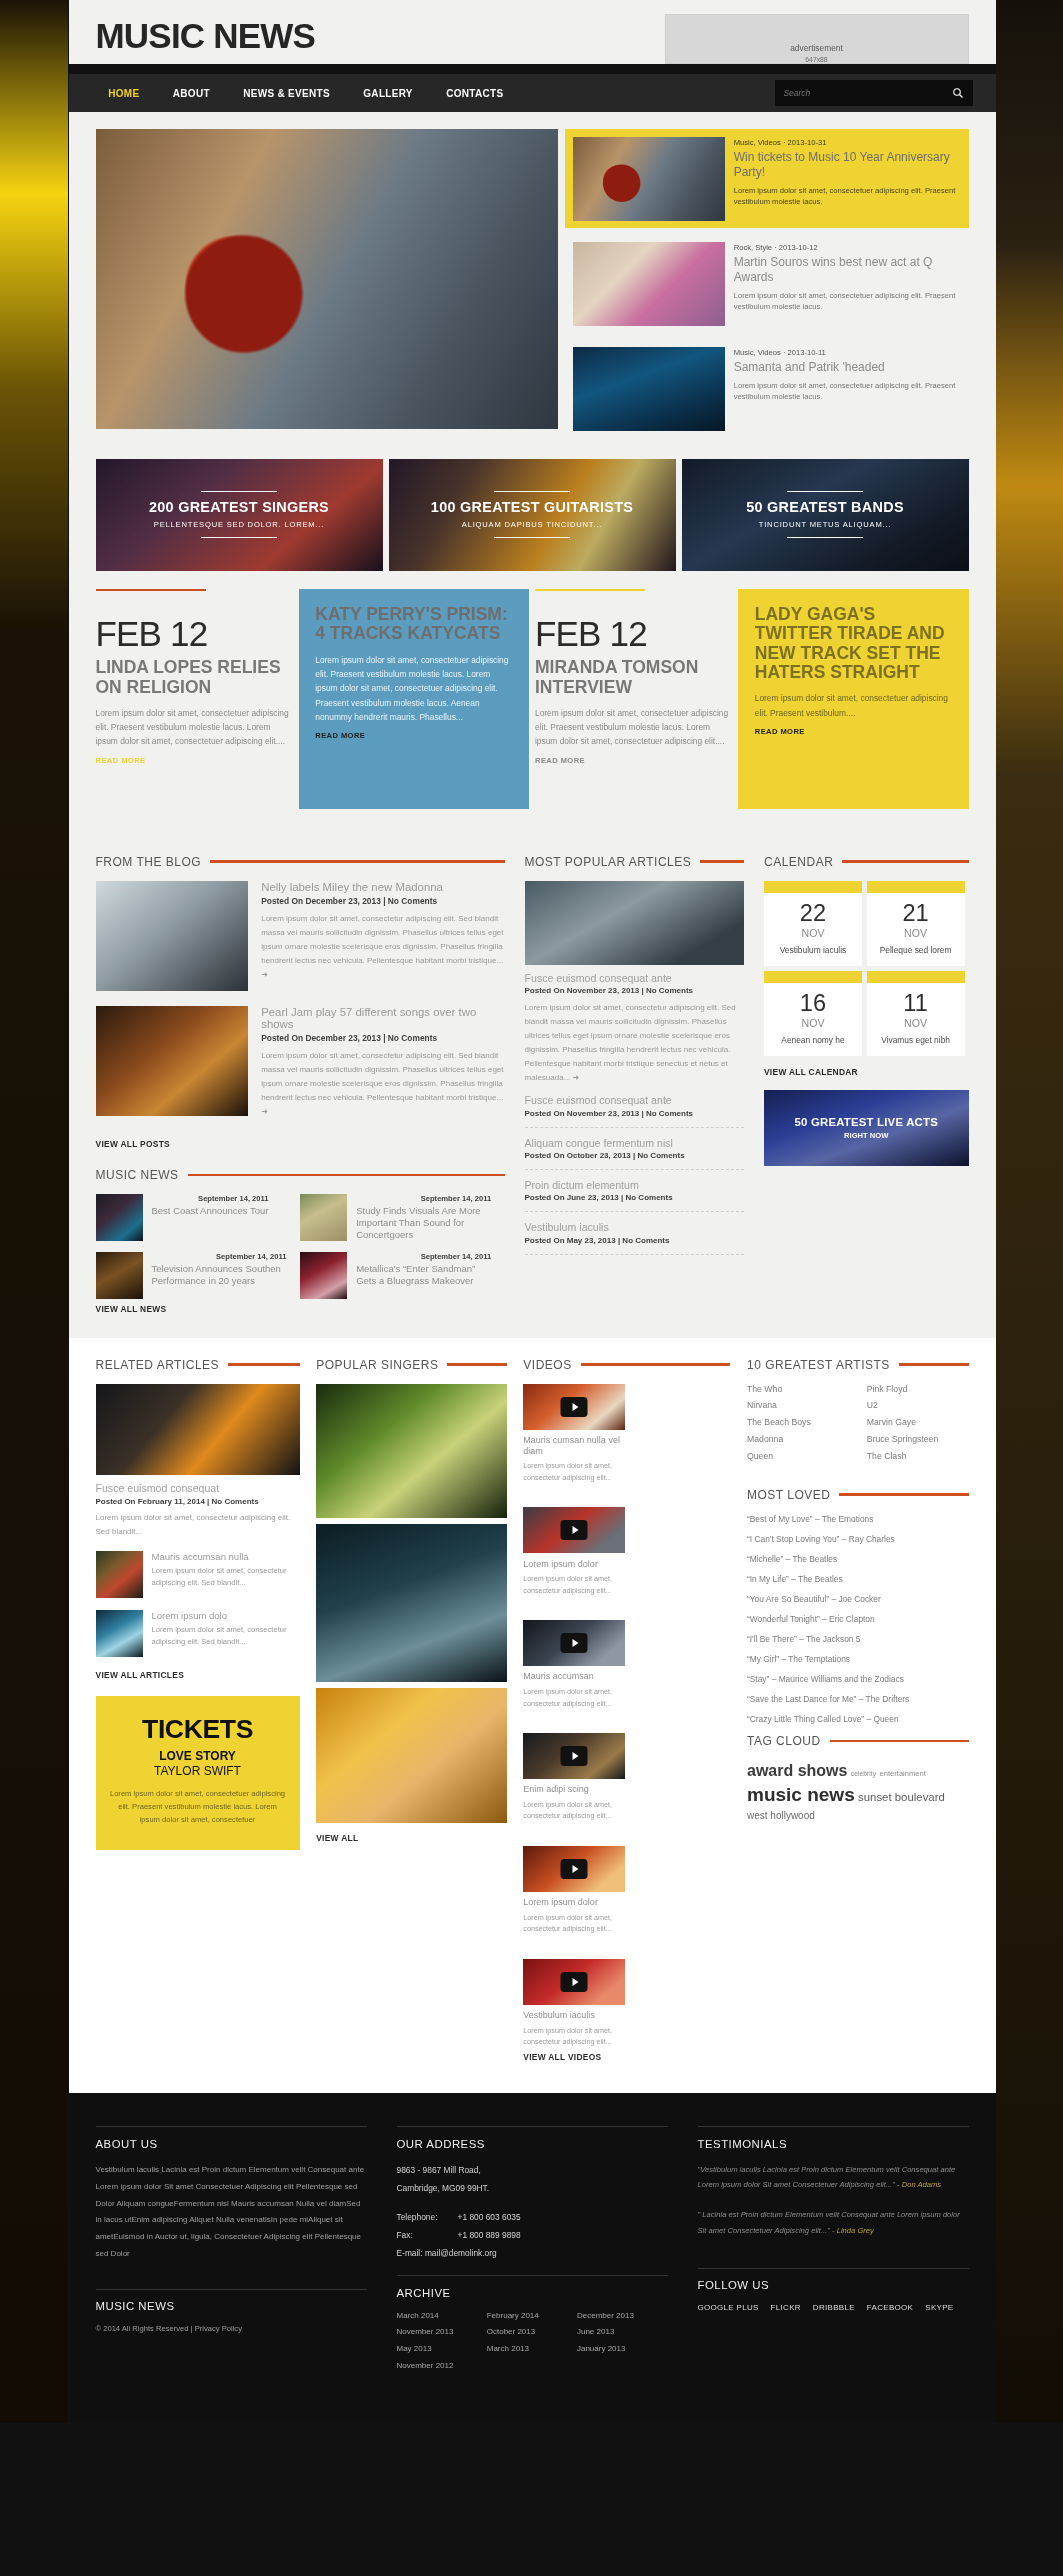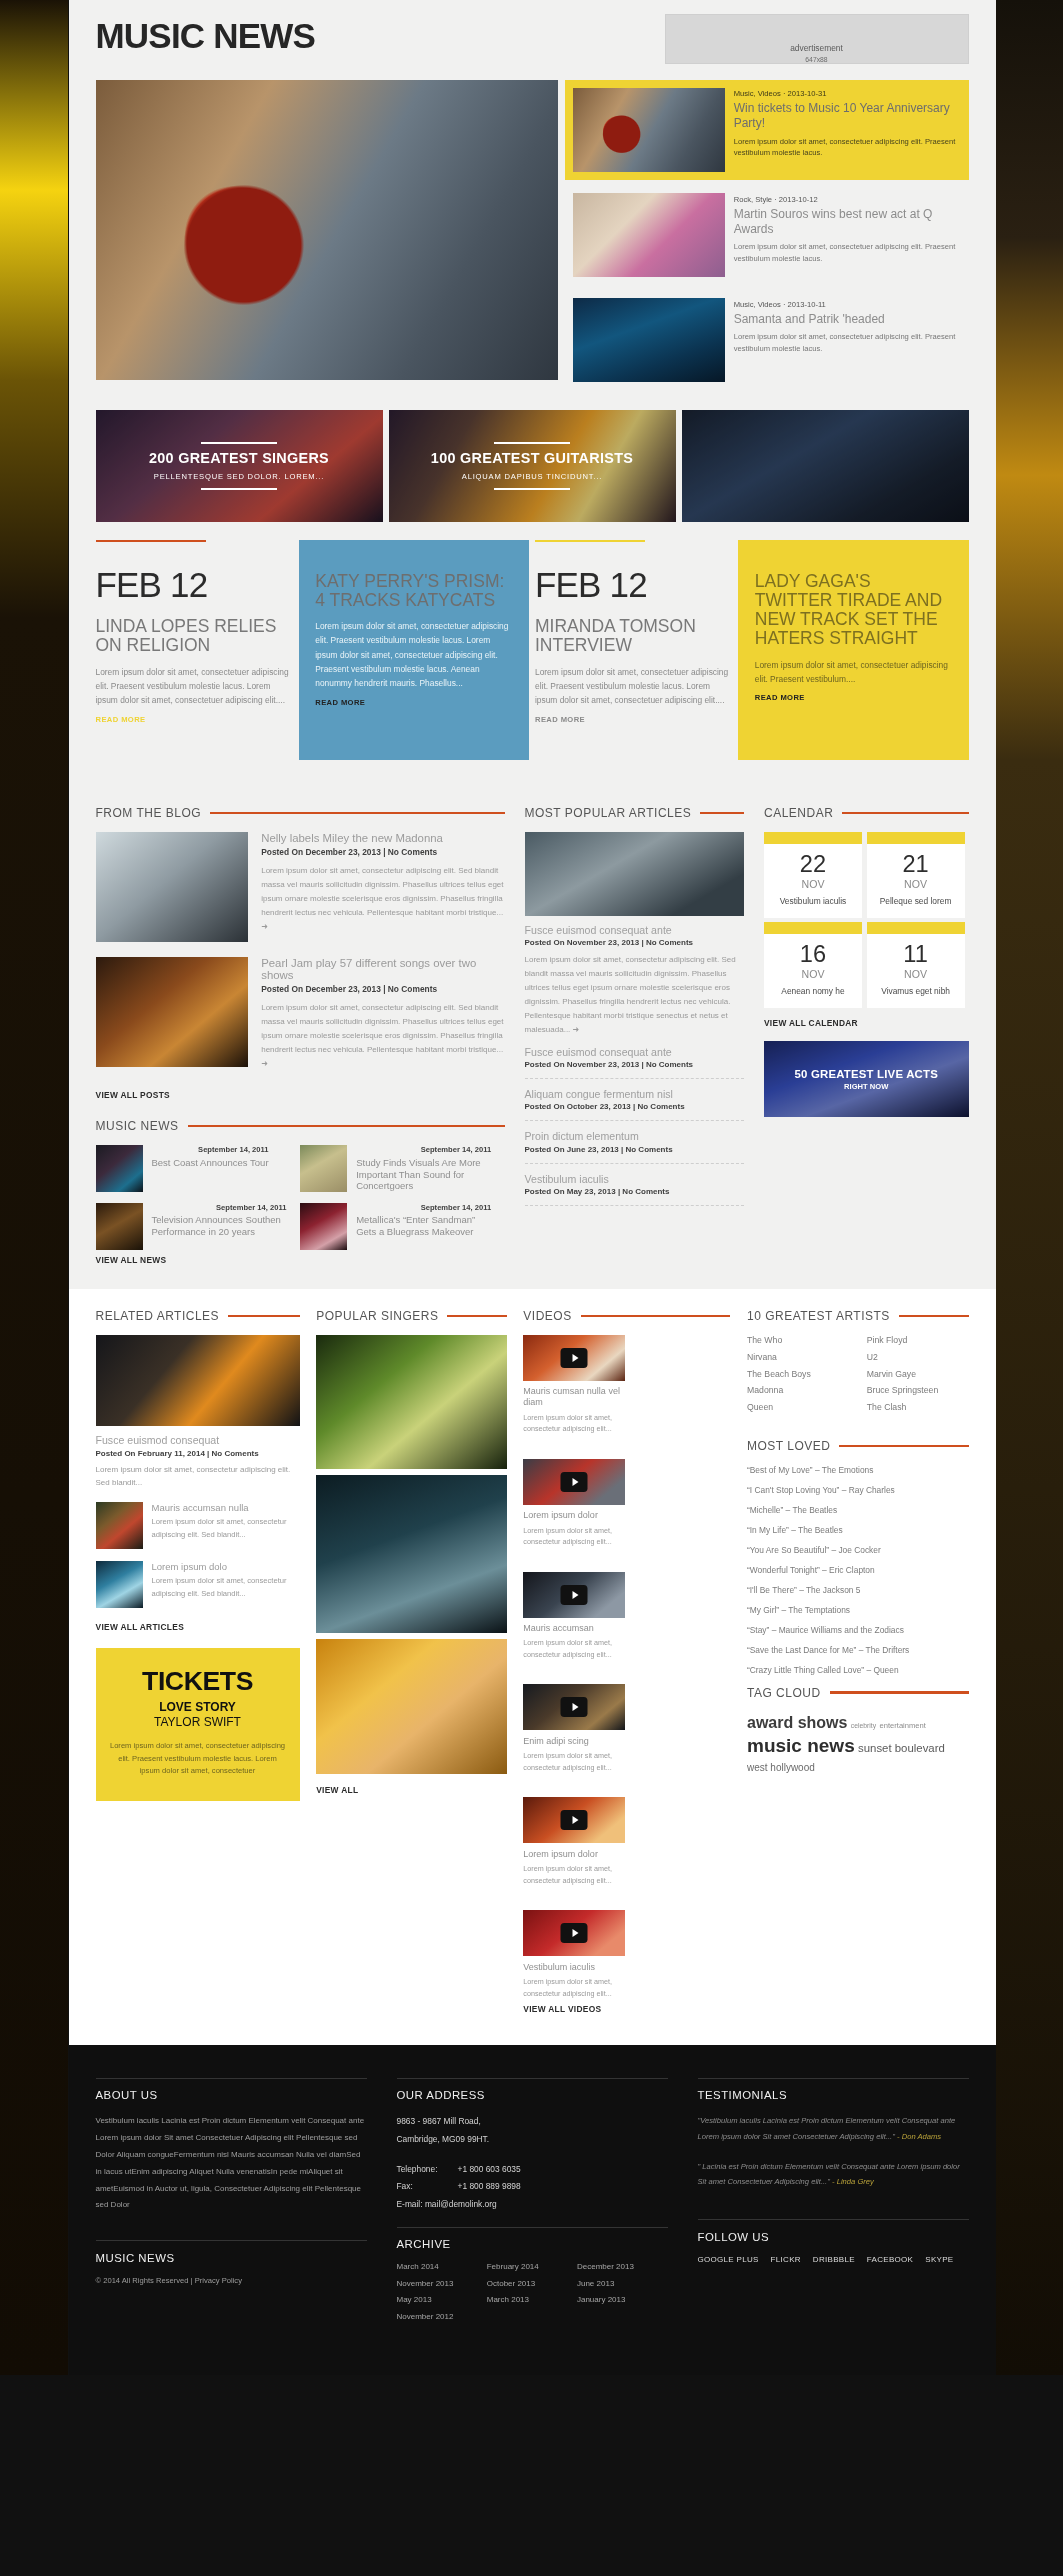--- a/index.html
+++ b/index.html
@@ -97,21 +97,21 @@
   .bn-sub { font-size:7.6px; letter-spacing:0.8px; margin-top:4.6px;}
 
   
   .cards { display:flex; gap:6px; padding:18px 27px 26px 27px; background:#f1f1f0;}
   .card { flex:1; position:relative; min-height:220px;}
   .card.plain { padding-top:10.6px;}
   .card .topbar { position:absolute; top:0; left:0; height:2.3px; width:110px;}
   .card.blue { background:#5b9cbf; padding:16.7px 16.7px;}
   .card.yellow { background:#efd333; padding:16.7px 16.7px;}
   .date-big { font-size:35px; font-weight:300; color:#2b2b2b; line-height:1; margin:16.7px 0 7.6px 0; letter-spacing:-0.8px;}
-  .card-h { font-size:17.5px; font-weight:400; color:#787878; line-height:1.1; margin-bottom:9px; text-transform:uppercase;margin-top:15px;}
+  .card-h { font-size:17.5px; font-weight:700; color:#787878; line-height:1.1; margin-bottom:9px; text-transform:uppercase;}
   .card.blue .card-h, .card.yellow .card-h { font-size:17.5px; color:#6e6e6e;}
   .card.yellow .card-h { color:#7d7020;}
   .card-p { font-size:8.4px; color:#8a8a8a; line-height:1.7;}
   .card.blue .card-p { color:#eaf4f8;}
   .card.yellow .card-p { color:#6e6520;}
   .rm { font-size:7.6px; font-weight:bold; margin-top:7px; display:inline-block; letter-spacing:0.4px;}
   .rm.orange { color:#efd333;}
   .rm.dark { color:#222;}
   .rm.grey { color:#8a8a8a;}
 
@@ -229,20 +229,36 @@
 <div class="page">
 
   <div class="header-band">
     <div class="logo">MUSIC NEWS</div>
     <div class="ad-box">
       <div>advertisement</div>
       <div class="sz">647x88</div>
     </div>
   </div>
 
+  <div class="navbar">
+    <ul class="nav-list">
+      <li class="active"><a href="#">HOME</a></li>
+      <li><a href="#">ABOUT</a></li>
+      <li><a href="#">NEWS &amp; EVENTS</a></li>
+      <li><a href="#">GALLERY</a></li>
+      <li><a href="#">CONTACTS</a></li>
+    </ul>
+    <div class="search-wrap">
+      <input type="text" placeholder="Search" style="">
+      <svg class="search-ico" viewBox="0 0 24 24">
+        <circle cx="10" cy="10" r="6.5" fill="none" stroke="#fff" stroke-width="2.2"></circle>
+        <line x1="15" y1="15" x2="21" y2="21" stroke="#fff" stroke-width="2.4"></line>
+      </svg>
+    </div>
+  </div>
 
   <div class="hero">
     <div class="hero-main">
       <div class="ph ph-guitar"></div>
     </div>
     <div class="hero-side">
 
       <div class="side-item featured">
         <div class="side-thumb">
             <div class="ph ph-guitar"></div>
@@ -296,20 +312,26 @@
       <div class="bn-in">
         <div class="rule"></div>
         <div class="bn-title">100 GREATEST GUITARISTS</div>
         <div class="bn-sub">ALIQUAM DAPIBUS TINCIDUNT...</div>
         <div class="rule b"></div>
       </div>
     </div>
     <div class="banner">
       <div class="ph ph-bands" style="position:absolute;inset:0;"></div>
       <div class="ovl"></div>
+      <div class="bn-in">
+        <div class="rule"></div>
+        <div class="bn-title">50 GREATEST BANDS</div>
+        <div class="bn-sub">TINCIDUNT METUS ALIQUAM...</div>
+        <div class="rule b"></div>
+      </div>
     </div>
   </div>
 
   <div class="cards">
     <div class="card plain">
       <div class="topbar" style="background:#cf4f1e;"></div>
       <div class="date-big">FEB 12</div>
       <div class="card-h">LINDA LOPES RELIES ON RELIGION</div>
       <div class="card-p">Lorem ipsum dolor sit amet, consectetuer adipiscing elit. Praesent vestibulum molestie lacus. Lorem ipsum dolor sit amet, consectetuer adipiscing elit....</div>
       <div class="rm orange">READ MORE</div>

